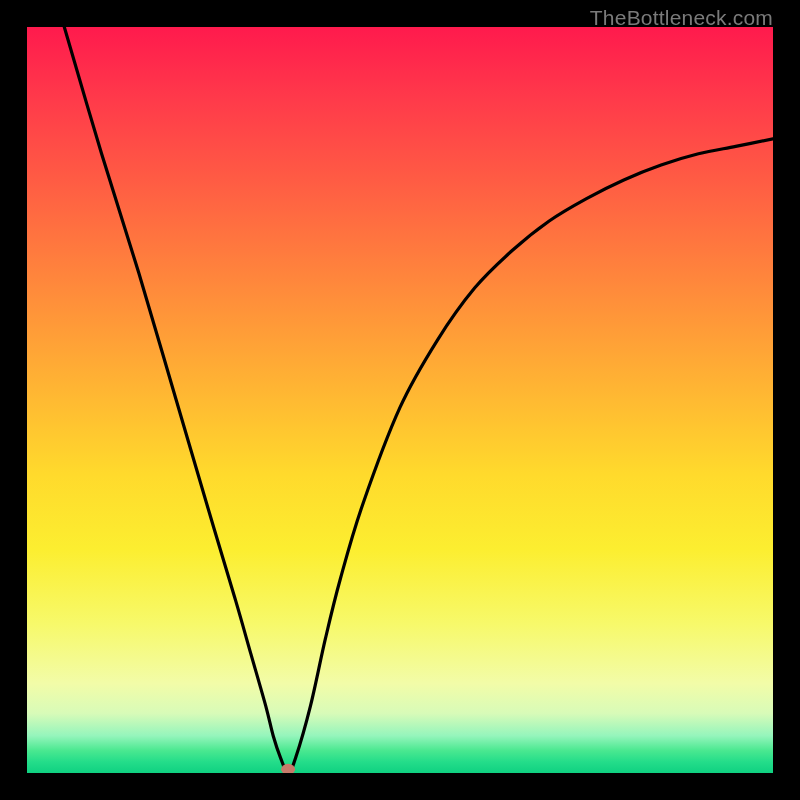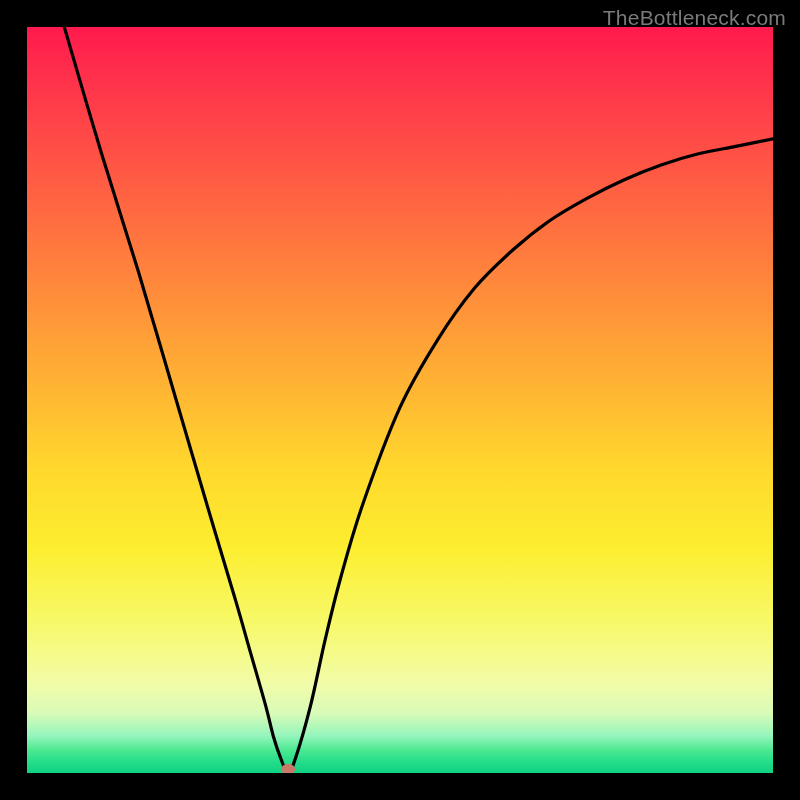--- a/index.html
+++ b/index.html
@@ -30,21 +30,21 @@
       #d8fbb8 92%,
       #95f5bc 95%,
       #4ae890 97%,
       #24dd8a 98.5%,
       #0fd181 100%
     );
   }
   .watermark {
     position: absolute;
     top: 6px;
-    right: 14px;
+    right: 27px;
     color: #7a7a7a;
     font-size: 21px;
     font-weight: 500;
     letter-spacing: 0.2px;
     z-index: 5;
   }
   .curve-svg {
     position: absolute;
     left: 0;
     top: 0;

